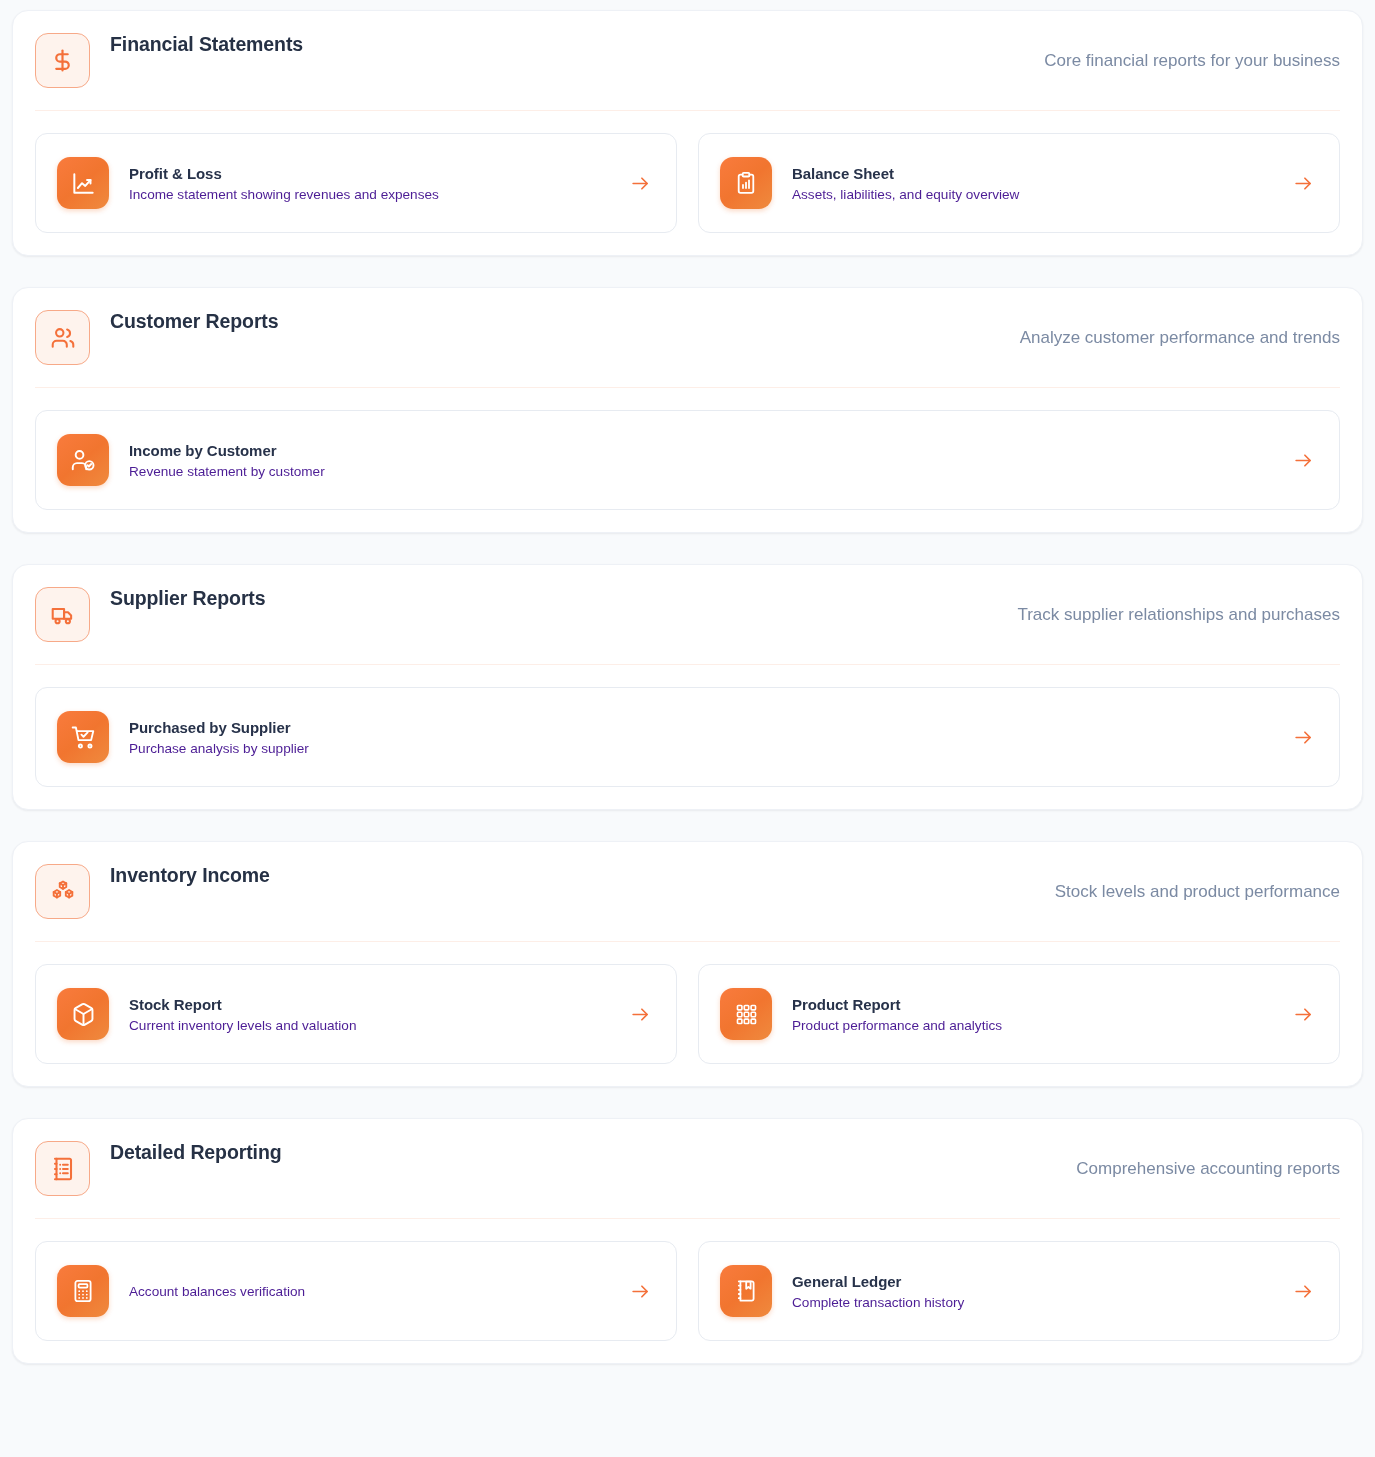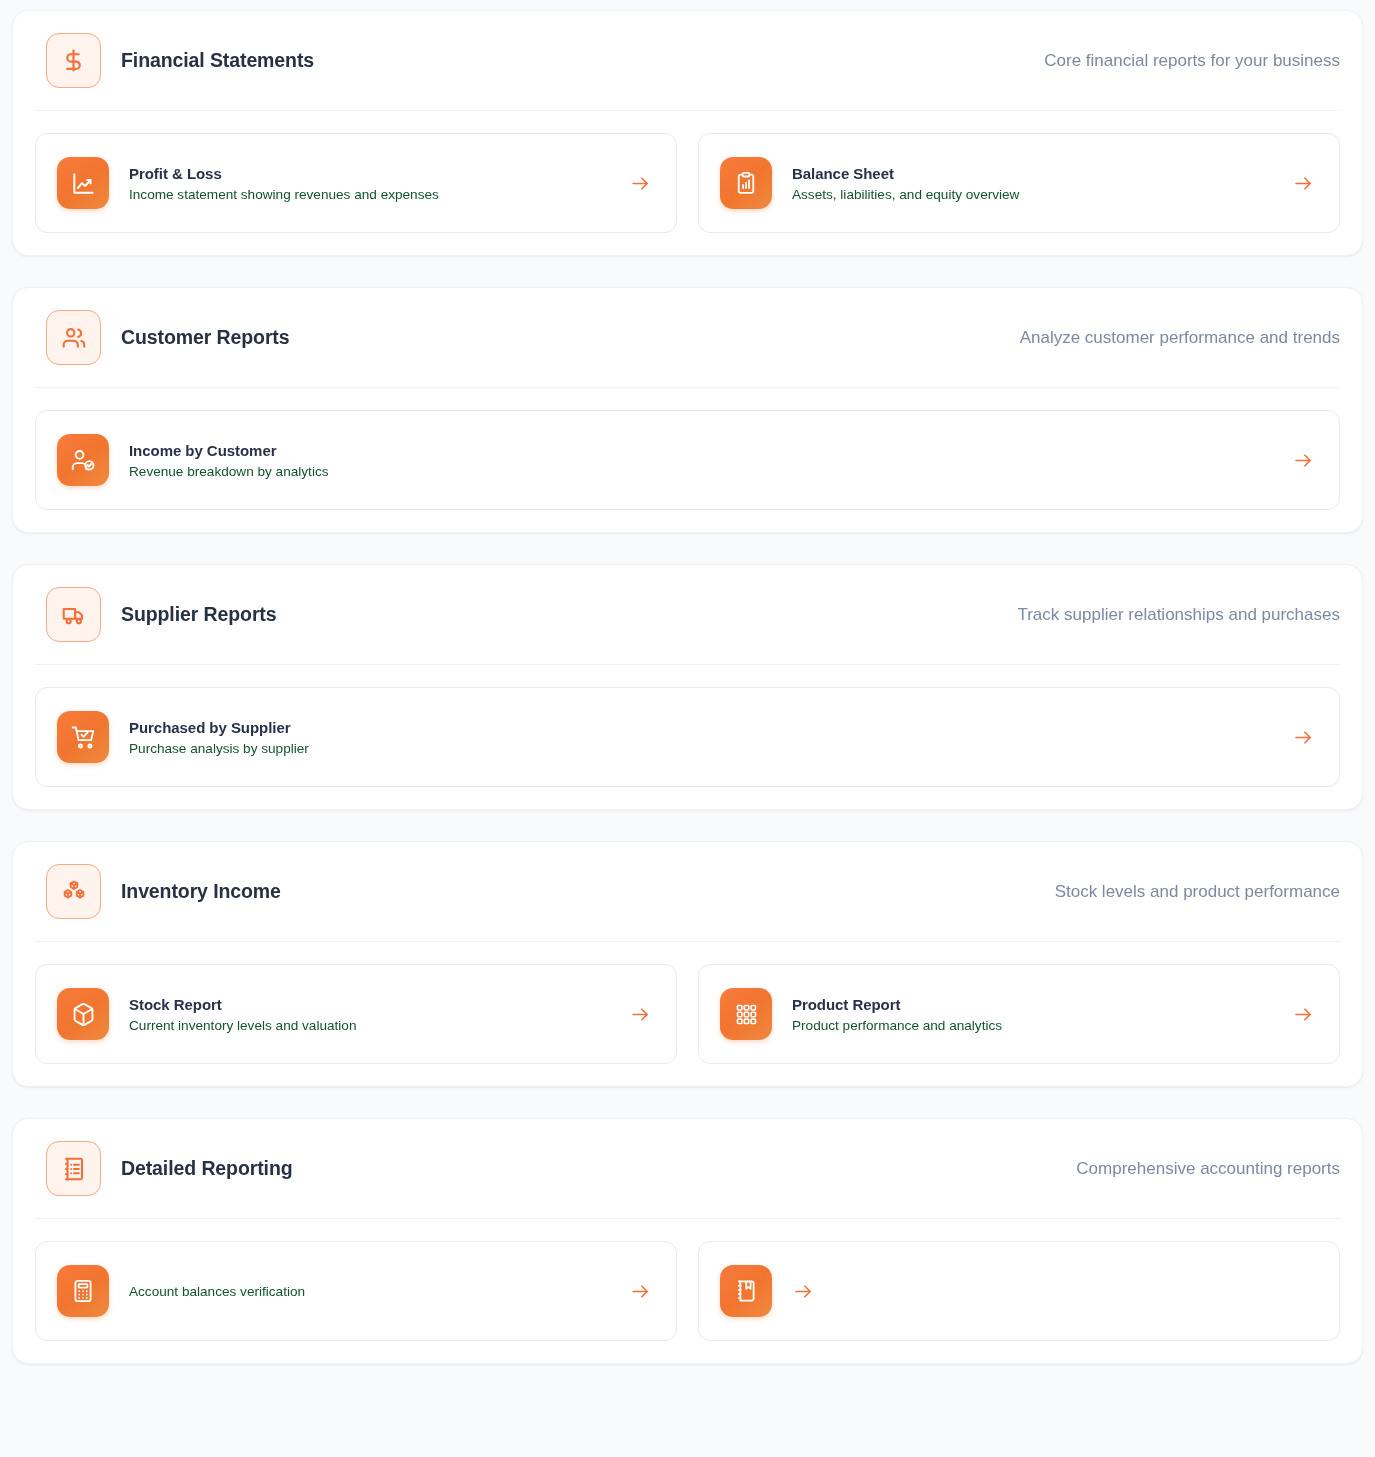--- a/index.html
+++ b/index.html
@@ -31,23 +31,21 @@
   .section-header {
     display: flex;
     align-items: center;
     justify-content: space-between;
     padding: 0 0 22px 0;
     border-bottom: 1px solid #fdeee7;
   }
 
   .section-header-left {
     display: flex;
-    align-items: center;
     gap: 20px;
-    margin-left: 11px;
   }
 
   .section-icon {
     width: 55px;
     height: 55px;
     border-radius: 13px;
     background: #fef3ed;
     border: 1.4px solid #f7a988;
     display: flex;
     align-items: center;
@@ -108,21 +106,21 @@
   .report-title {
     font-size: 15px;
     font-weight: bold;
     color: #27324a;
     margin-bottom: 5px;
     letter-spacing: -0.05px;
   }
 
   .report-desc {
     font-size: 13.6px;
-    color: #14532d;
+    color: #4c1d95;
   }
 
   .report-arrow {
     flex: none;
     color: #f4703a;
     display: flex;
     align-items: center;
     justify-content: center;
     width: 22px;
     height: 22px;
@@ -209,21 +207,21 @@
           <div class="report-icon">
             <svg viewBox="0 0 24 24" width="25" height="25" fill="none" stroke="#ffffff" stroke-width="1.85" stroke-linecap="round" stroke-linejoin="round">
     <path d="M14.6 20.4v-1.9a4 4 0 0 0-4-4H5.7a4 4 0 0 0-4 4v1.9"></path>
     <circle cx="8.2" cy="6.6" r="3.7"></circle>
     <circle cx="17.6" cy="16.6" r="4"></circle>
     <path d="M15.9 16.6l1.2 1.2 2.3-2.4"></path>
   </svg>
           </div>
           <div class="report-text">
             <div class="report-title">Income by Customer</div>
-            <div class="report-desc">Revenue breakdown by analytics</div>
+            <div class="report-desc">Revenue statement by customer</div>
           </div>
           <div class="report-arrow">
             <svg viewBox="0 0 24 24" width="21" height="21" fill="none" stroke="currentColor" stroke-width="1.9" stroke-linecap="round" stroke-linejoin="round">
     <line x1="3.6" y1="12" x2="19.4" y2="12"></line>
     <polyline points="13.6 6 19.6 12 13.6 18"></polyline>
   </svg>
           </div>
         </div>
       </div>
     </div>
@@ -371,20 +369,24 @@
           </div>
         </div>
         <div class="report-card">
           <div class="report-icon">
             <svg viewBox="0 0 24 24" width="24" height="24" fill="none" stroke="#ffffff" stroke-width="1.8" stroke-linecap="round" stroke-linejoin="round">
     <path d="M6.4 2.4h11.4a1.8 1.8 0 0 1 1.8 1.8v15.6a1.8 1.8 0 0 1-1.8 1.8H6.4z"></path>
     <path d="M6.4 2.4H4.8M6.4 6.6H4.8M6.4 10.8H4.8M6.4 15H4.8M6.4 19.2H4.8"></path>
     <path d="M12.2 2.6h4.4v7.1l-2.2-1.7-2.2 1.7z"></path>
   </svg>
           </div>
+          <div class="report-text">
+            <div class="report-title">General Ledger</div>
+            <div class="report-desc">Complete transaction history</div>
+          </div>
           <div class="report-arrow">
             <svg viewBox="0 0 24 24" width="21" height="21" fill="none" stroke="currentColor" stroke-width="1.9" stroke-linecap="round" stroke-linejoin="round">
     <line x1="3.6" y1="12" x2="19.4" y2="12"></line>
     <polyline points="13.6 6 19.6 12 13.6 18"></polyline>
   </svg>
           </div>
         </div>
       </div>
     </div>
   </div>

